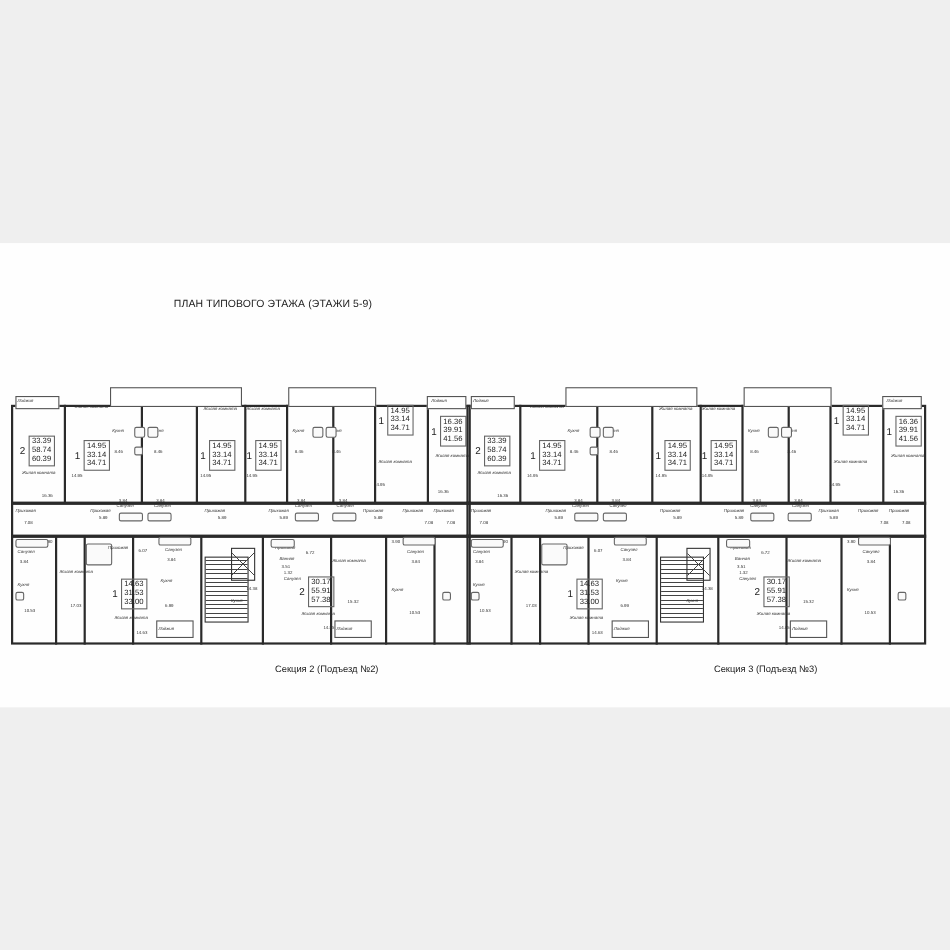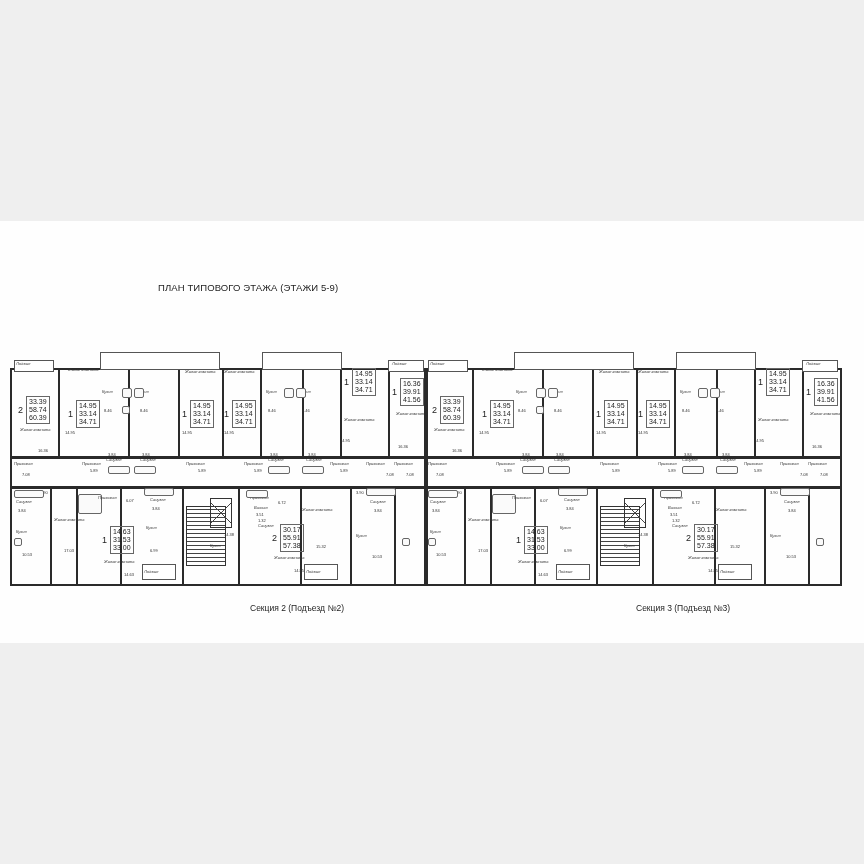--- a/index.html
+++ b/index.html
@@ -1,18 +1,18 @@
 <!DOCTYPE html>
 <html><head>
 <meta charset="utf-8">
 <style>
   html,body{margin:0;padding:0;}
   body{width:864px;height:864px;background:#efefef;position:relative;overflow:hidden;font-family:"Liberation Sans",sans-serif;color:#222;}
   .panel{position:absolute;left:0;top:221px;width:864px;height:422px;background:#fefefe;}
-  .title{position:absolute;left:130px;top:282px;font-size:9.5px;letter-spacing:0.1px;color:#222;padding-left:28px;}
+  .title{position:absolute;left:130px;top:271px;font-size:9.5px;letter-spacing:0.1px;color:#222;padding-left:28px;}
   .sec-label{position:absolute;top:603px;font-size:8.5px;color:#222;}
   .plan{position:absolute;left:10px;top:358px;width:846px;height:228px;}
   .wall{position:absolute;border:2px solid #2a2a2a;box-sizing:border-box;background:transparent;}
   .blk{position:absolute;background:#2a2a2a;}
   .room-label{position:absolute;font-size:4px;font-style:italic;color:#333;line-height:4.5px;text-align:center;}
   .area{position:absolute;font-size:4px;color:#333;}
   .apt-box{position:absolute;display:flex;align-items:center;font-size:7px;color:#222;}
   .apt-box .rooms{font-size:9px;margin-right:3px;}
   .apt-box .vals{border:1px solid #666;padding:1px 2px;line-height:8px;text-align:right;font-size:7px;}
   .loggia{position:absolute;border:1px solid #555;box-sizing:border-box;font-size:4px;font-style:italic;color:#333;}
@@ -395,13 +395,13 @@
     <div class="area" style="left: 778px; top: 150px;">3.84</div>
     <div class="fixture" style="left: 770px; top: 130px; width: 30px; height: 8px;"></div>
     <div class="room-label" style="left: 760px; top: 176px;">Кухня</div>
     <div class="area" style="left: 776px; top: 196px;">10.53</div>
     <div class="fixture" style="left: 806px; top: 180px; width: 8px; height: 8px;"></div>
     <div class="room-label" style="left: 770px; top: 104px;">Прихожая</div>
     <div class="area" style="left: 790px; top: 114px;">7.08</div>
   </div>
 
 <div class="sec-label" style="left:250px;">Секция 2 (Подъезд №2)</div>
-<div class="sec-label" style="left:636px;">Секция 3 (Подъезд №3)</div>
+<div class="sec-label" style="left:649px;">Секция 3 (Подъезд №3)</div>
 
 </body></html>

